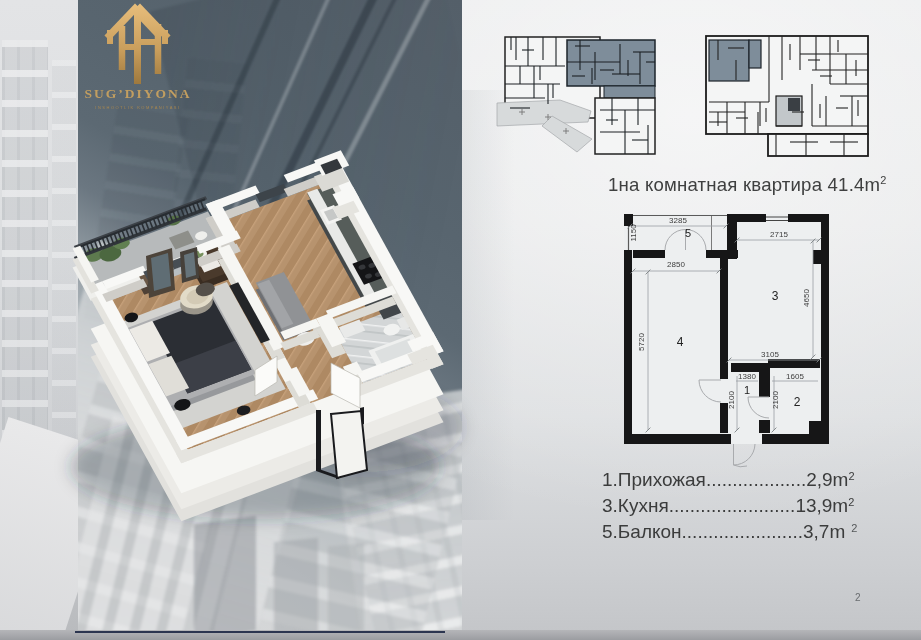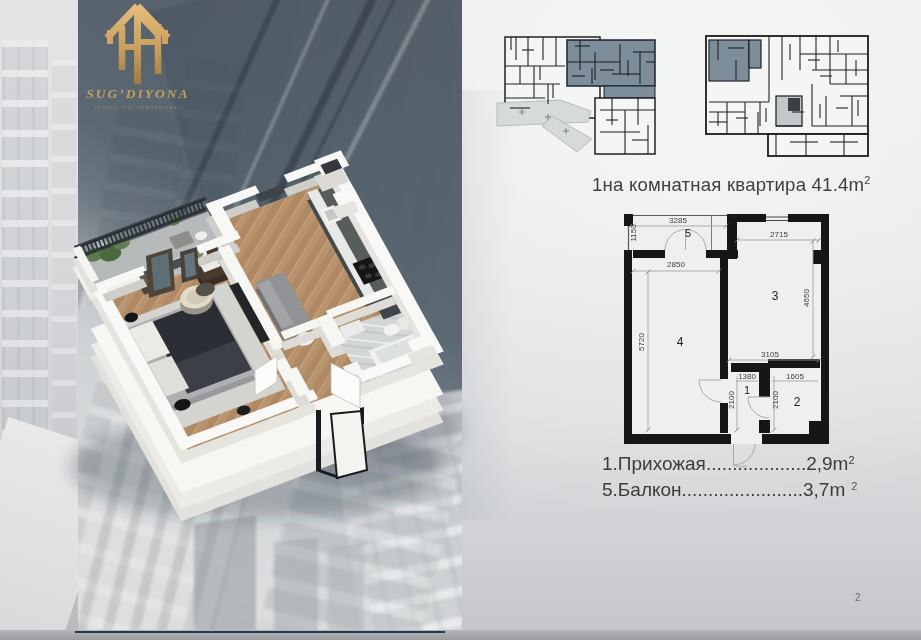--- a/index.html
+++ b/index.html
@@ -67,21 +67,21 @@
 <path d="M42 26 L42 70" stroke-width="6.5"></path>
 <path d="M57.5 9 L57.5 84" stroke-width="7"></path>
 <path d="M60 16 L78 35" stroke-width="6"></path>
 <path d="M78 24 L78 74" stroke-width="6.5"></path>
 <path d="M39 47 L61 47" stroke-width="6"></path>
 <path d="M61 42 L81 42" stroke-width="6"></path>
 </g>
 </svg>
 </div>
 
-<div class="abs" style="left:78px;top:86px;width:120px;text-align:center;font-family:'Liberation Serif',serif;font-size:13.5px;letter-spacing:2px;color:#c29e60;font-weight:bold;font-style:italic;">SUG’DIYONA</div>
+<div class="abs" style="left:78px;top:86px;width:120px;text-align:center;font-family:'Liberation Serif',serif;font-size:13.5px;letter-spacing:2px;color:#c29e60;font-weight:bold;">SUG’DIYONA</div>
 
 <div class="abs" style="left:78px;top:105px;width:120px;text-align:center;font-family:'Liberation Sans',sans-serif;font-size:4px;letter-spacing:1.5px;color:#a8874f;">INSHOOTLIK KOMPANIYASI</div>
 
 <svg class="abs" style="left:0;top:0;" width="921" height="640" viewBox="0 0 921 640">
 <defs>
 <filter id="blur8" x="-40%" y="-40%" width="180%" height="180%">
         <feGaussianBlur stdDeviation="8"></feGaussianBlur>
       </filter>
 <pattern id="marble" width="16" height="16" patternUnits="userSpaceOnUse" patternTransform="rotate(38)">
   <rect width="16" height="16" fill="#d3d6d7"></rect>
@@ -700,27 +700,28 @@
     <text x="795" y="379" font-size="8" fill="#3d3d3d" text-anchor="middle" font-family="Liberation Sans, sans-serif">1605</text>
     <text x="734" y="400" font-size="8" fill="#3d3d3d" text-anchor="middle" transform="rotate(-90 734 400)" font-family="Liberation Sans, sans-serif">2100</text>
     <text x="778" y="400" font-size="8" fill="#3d3d3d" text-anchor="middle" transform="rotate(-90 778 400)" font-family="Liberation Sans, sans-serif">2100</text>
     <text x="688" y="237" font-size="11" fill="#222" text-anchor="middle" font-family="Liberation Sans, sans-serif">5</text>
     <text x="680" y="346" font-size="12" fill="#222" text-anchor="middle" font-family="Liberation Sans, sans-serif">4</text>
     <text x="775" y="300" font-size="12" fill="#222" text-anchor="middle" font-family="Liberation Sans, sans-serif">3</text>
     <text x="747" y="394" font-size="11" fill="#222" text-anchor="middle" font-family="Liberation Sans, sans-serif">1</text>
     <text x="797" y="406" font-size="12" fill="#222" text-anchor="middle" font-family="Liberation Sans, sans-serif">2</text>
 </svg>
 
-<div class="abs" style="left:592px;top:174px;font-size:18.6px;color:#3f4040;letter-spacing:0.2px;">1на комнатная квартира 41.4m<span style="font-size:11px;position:relative;top:-7px;">2</span></div>
-
-<div class="abs" style="left:602px;top:452px;font-size:19px;color:#3b3c3c;line-height:23.2px;white-space:nowrap;">
+<div class="abs" style="left:608px;top:174px;font-size:18.6px;color:#3f4040;letter-spacing:0.2px;">1на комнатная квартира 41.4m<span style="font-size:11px;position:relative;top:-7px;">2</span></div>
+
+<div class="abs" style="left:602px;top:468px;font-size:19px;color:#3b3c3c;line-height:23.2px;white-space:nowrap;">
 
 <div>1.Прихожая...................2,9m<span class="sup">2</span></div>
 
 
+<div>3.Кухня........................13,9m<span class="sup">2</span></div>
 
 
 <div>5.Балкон.......................3,7m<span class="sup2">2</span></div>
 </div>
 
 <div class="abs" style="left:855px;top:592px;font-size:10px;color:#696c6f;">2</div>
 
 <div class="abs" style="left:0;top:630px;width:921px;height:10px;background:linear-gradient(to bottom,#b5b6b9,#9b9da1);"></div>
 
 <div class="abs" style="left:75px;top:631px;width:370px;height:2px;background:#2c3550;"></div>

